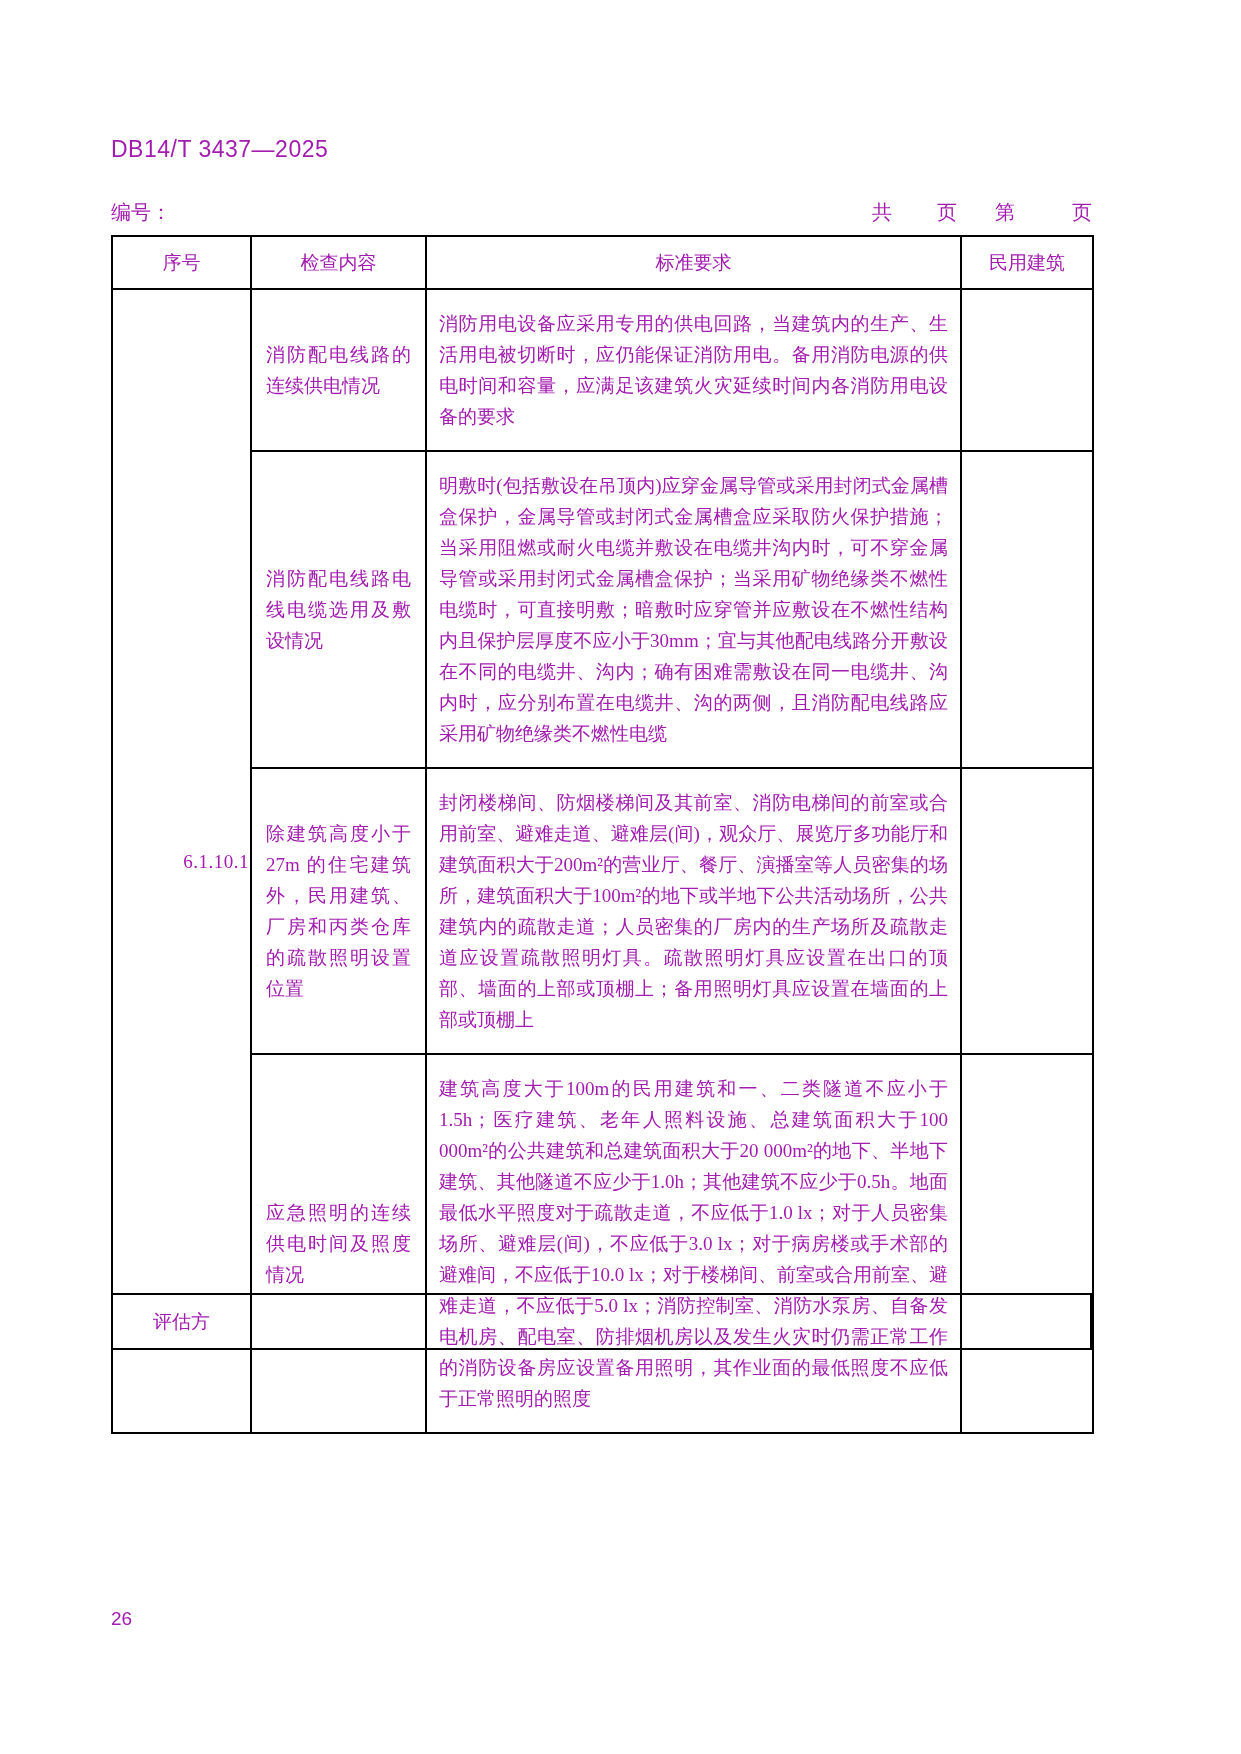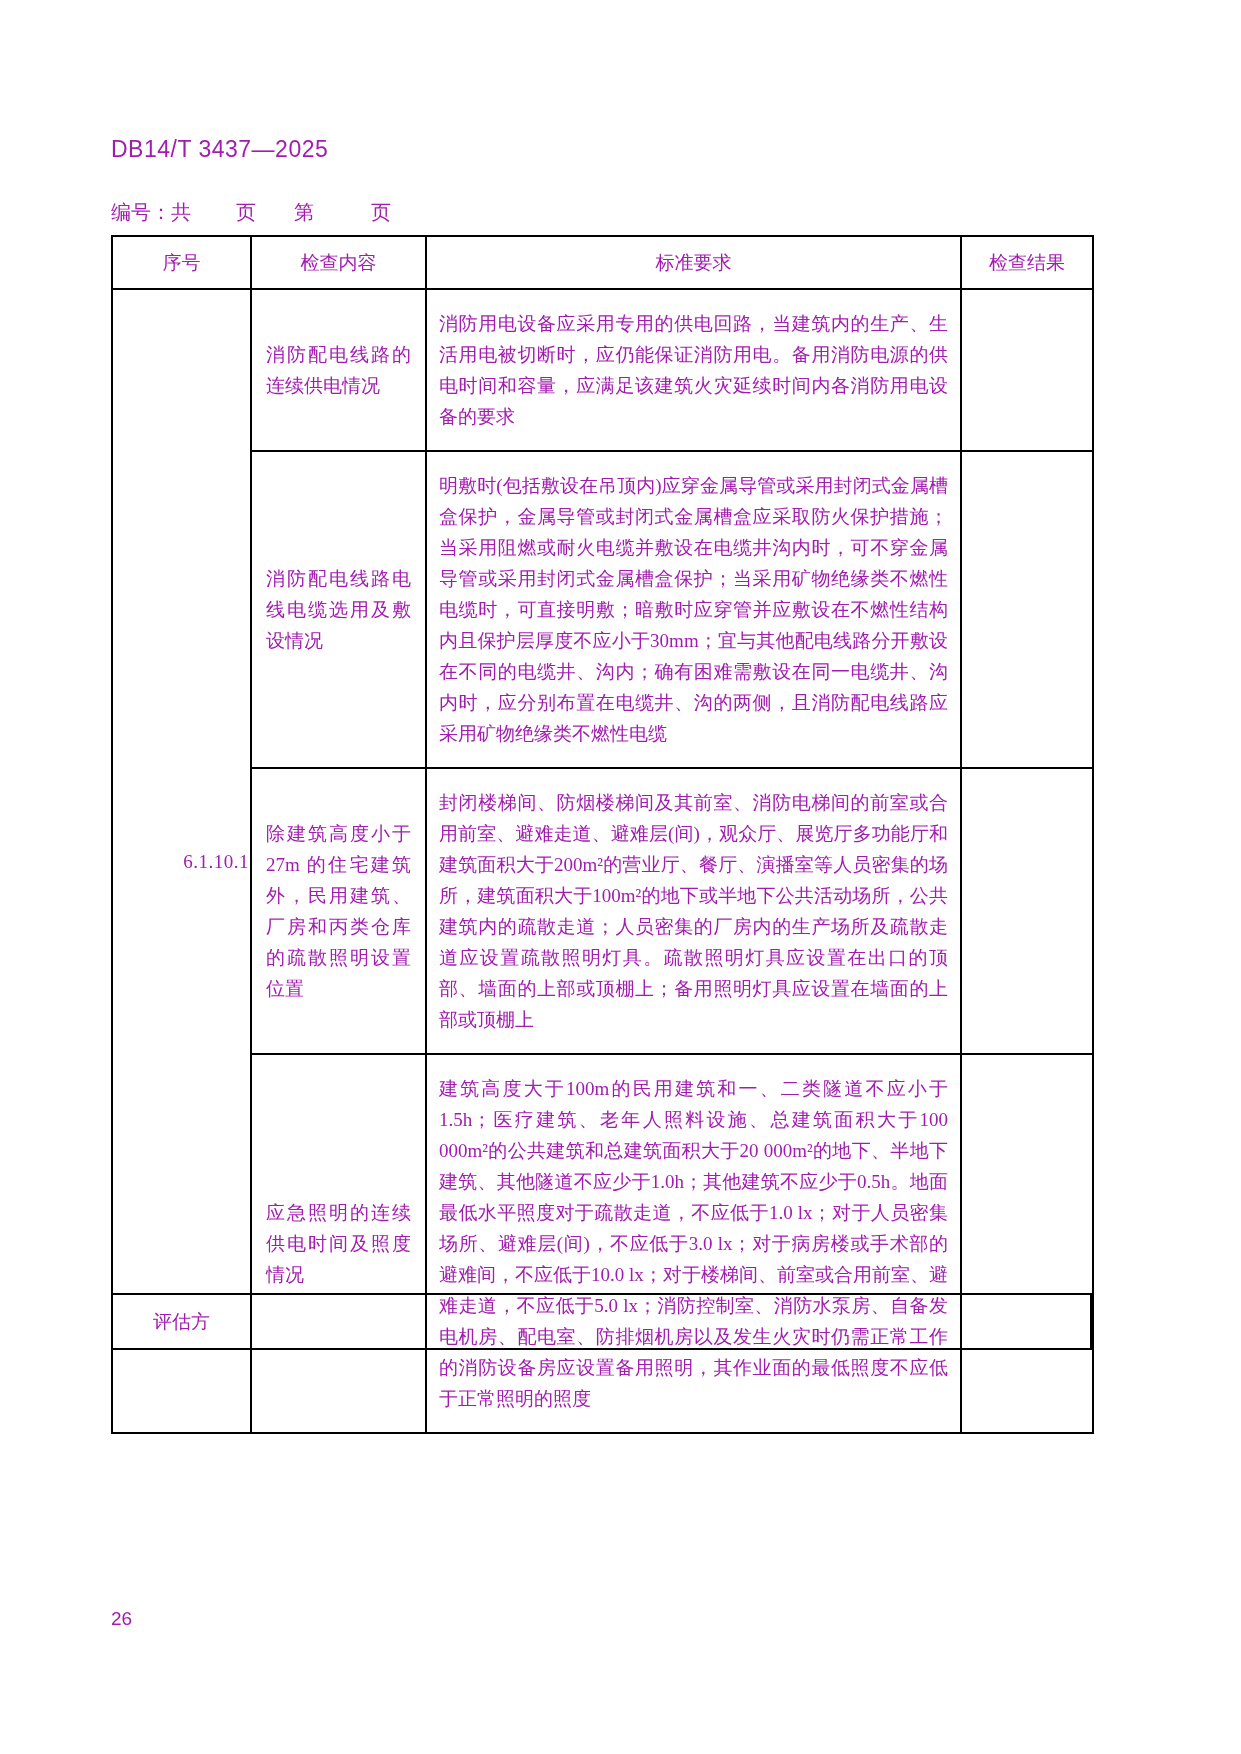--- a/index.html
+++ b/index.html
@@ -19,20 +19,21 @@
     font-family: "Liberation Sans", sans-serif;
     font-size: 23px;
     letter-spacing: 0.5px;
   }
   .meta-line {
     position: absolute;
     left: 111px;
     top: 199px;
     width: 981px;
     display: flex;
+    justify-content: space-between;
     align-items: baseline;
     font-size: 20px;
   }
   .pagination span { display: inline-block; }
   .pg-total { margin-right: 40px; }
   .pg-unit1 { margin-right: 33px; }
   .pg-ordinal { margin-right: 52px; }
   .form-table {
     position: absolute;
     left: 111px;
@@ -113,21 +114,21 @@
       <col style="width:139px">
       <col style="width:175px">
       <col style="width:535px">
       <col style="width:132px">
     </colgroup>
     <tbody>
         <tr style="height:53px">
       <th>序号</th>
       <th>检查内容</th>
       <th>标准要求</th>
-      <th>检查结果</th>
+      <th>民用建筑</th>
     </tr>
     <tr style="height:138px">
       <td class="cell-serial" rowspan="4">6.1.10.1</td>
       <td class="cell-content">消防配电线路的连续供电情况</td>
       <td class="cell-req">消防用电设备应采用专用的供电回路，当建筑内的生产、生活用电被切断时，应仍能保证消防用电。备用消防电源的供电时间和容量，应满足该建筑火灾延续时间内各消防用电设备的要求</td>
       <td class="cell-result"></td>
     </tr>
     <tr style="height:299px">
       <td class="cell-content">消防配电线路电线电缆选用及敷设情况</td>
       <td class="cell-req">明敷时(包括敷设在吊顶内)应穿金属导管或采用封闭式金属槽盒保护，金属导管或封闭式金属槽盒应采取防火保护措施；当采用阻燃或耐火电缆并敷设在电缆井沟内时，可不穿金属导管或采用封闭式金属槽盒保护；当采用矿物绝缘类不燃性电缆时，可直接明敷；暗敷时应穿管并应敷设在不燃性结构内且保护层厚度不应小于30mm；宜与其他配电线路分开敷设在不同的电缆井、沟内；确有困难需敷设在同一电缆井、沟内时，应分别布置在电缆井、沟的两侧，且消防配电线路应采用矿物绝缘类不燃性电缆</td>

